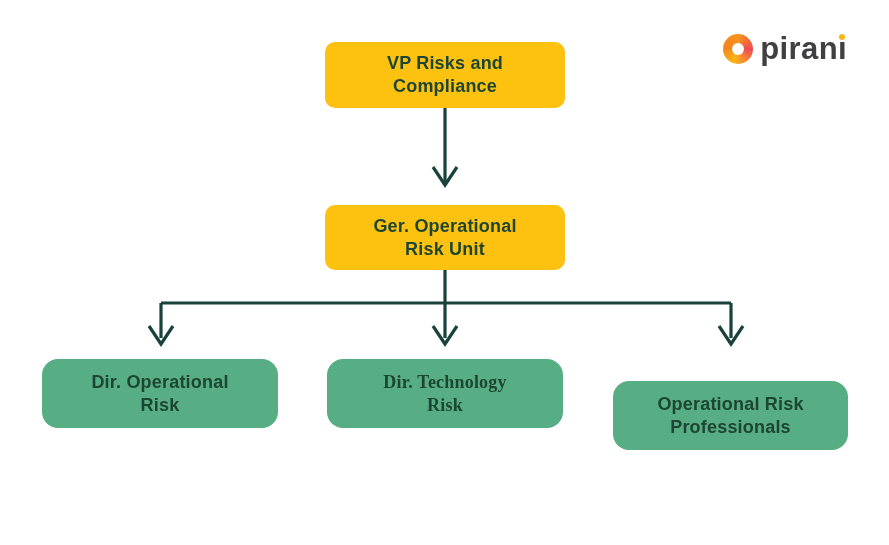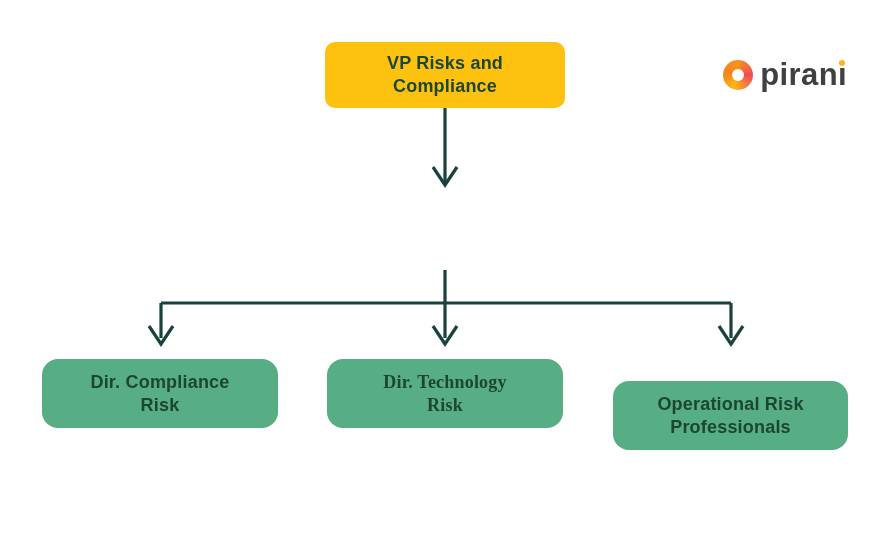--- a/index.html
+++ b/index.html
@@ -51,21 +51,20 @@
   .node-orp      { left: 613px; top: 359px; width: 235px; height: 69px; margin-top: 22px; }
 
   
   .logo {
     position: absolute;
     top: 31px;
     right: 42px;
     display: flex;
     align-items: center;
     gap: 7px;
-    margin-top: 26px;
   }
   .logo-icon {
     width: 30px; height: 30px;
     border-radius: 50%;
     background: conic-gradient(#f7941d, #ee4d55 25%, #fdb515 55%, #f58220 78%, #f7941d);
     position: relative;
     flex: 0 0 auto;
   }
   .logo-icon::after {
     content: "";
@@ -106,22 +105,24 @@
       <path d="M445,270 V303 M161,303 H731 M161,303 V338 M445,303 V338 M731,303 V338"></path>
       <path d="M149,326 L161,344 L173,326"></path>
       <path d="M433,326 L445,344 L457,326"></path>
       <path d="M719,326 L731,344 L743,326"></path>
     </g>
   </svg>
 
   <div class="node yellow node-vp">VP Risks and
 Compliance</div>
 
+  <div class="node yellow node-ger">Ger. Operational
+Risk Unit</div>
 
-  <div class="node green node-dir-op">Dir. Compliance
+  <div class="node green node-dir-op">Dir. Operational
 Risk</div>
 
   <div class="node green node-dir-tech">Dir. Technology
 Risk</div>
 
   <div class="node green node-orp">Operational Risk
 Professionals</div>
 
   <div class="logo">
     <span class="logo-icon"></span>

